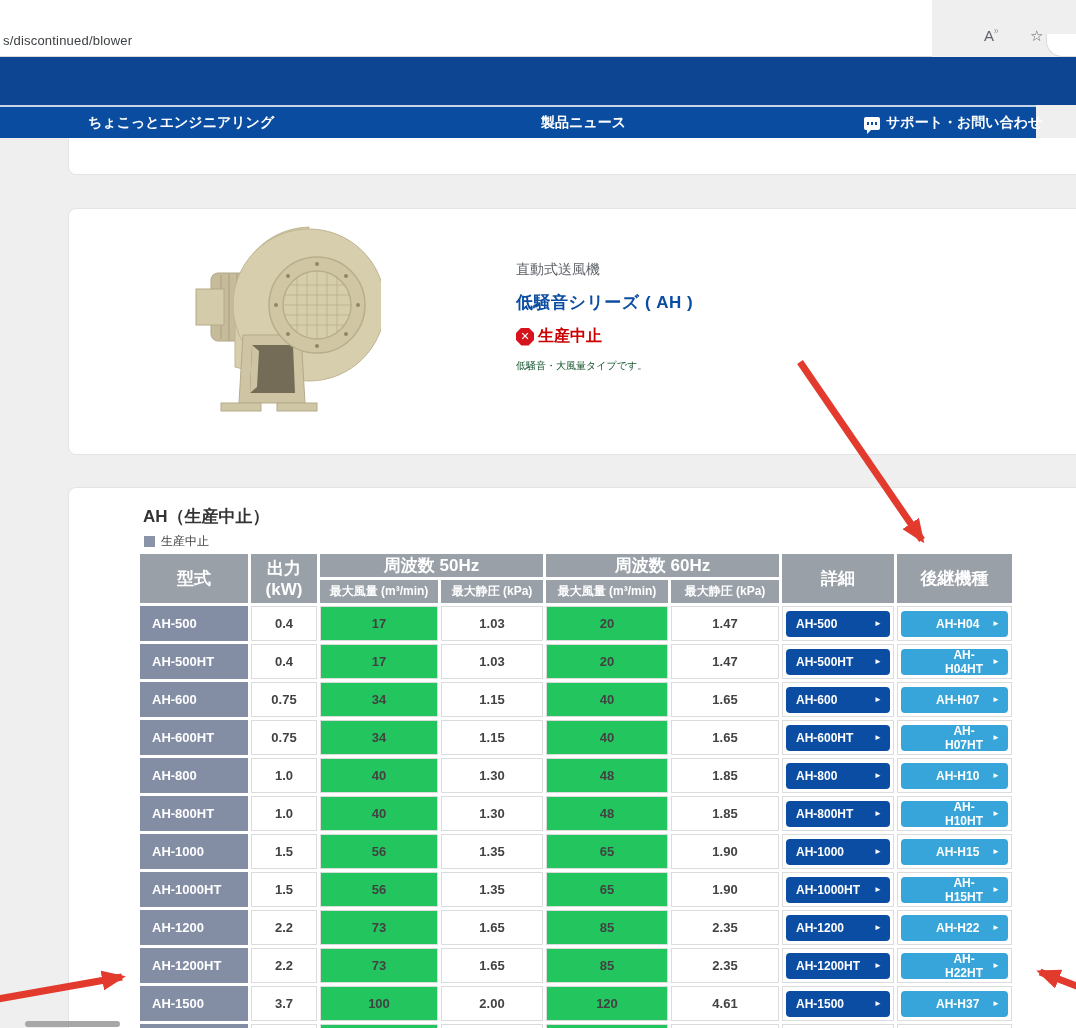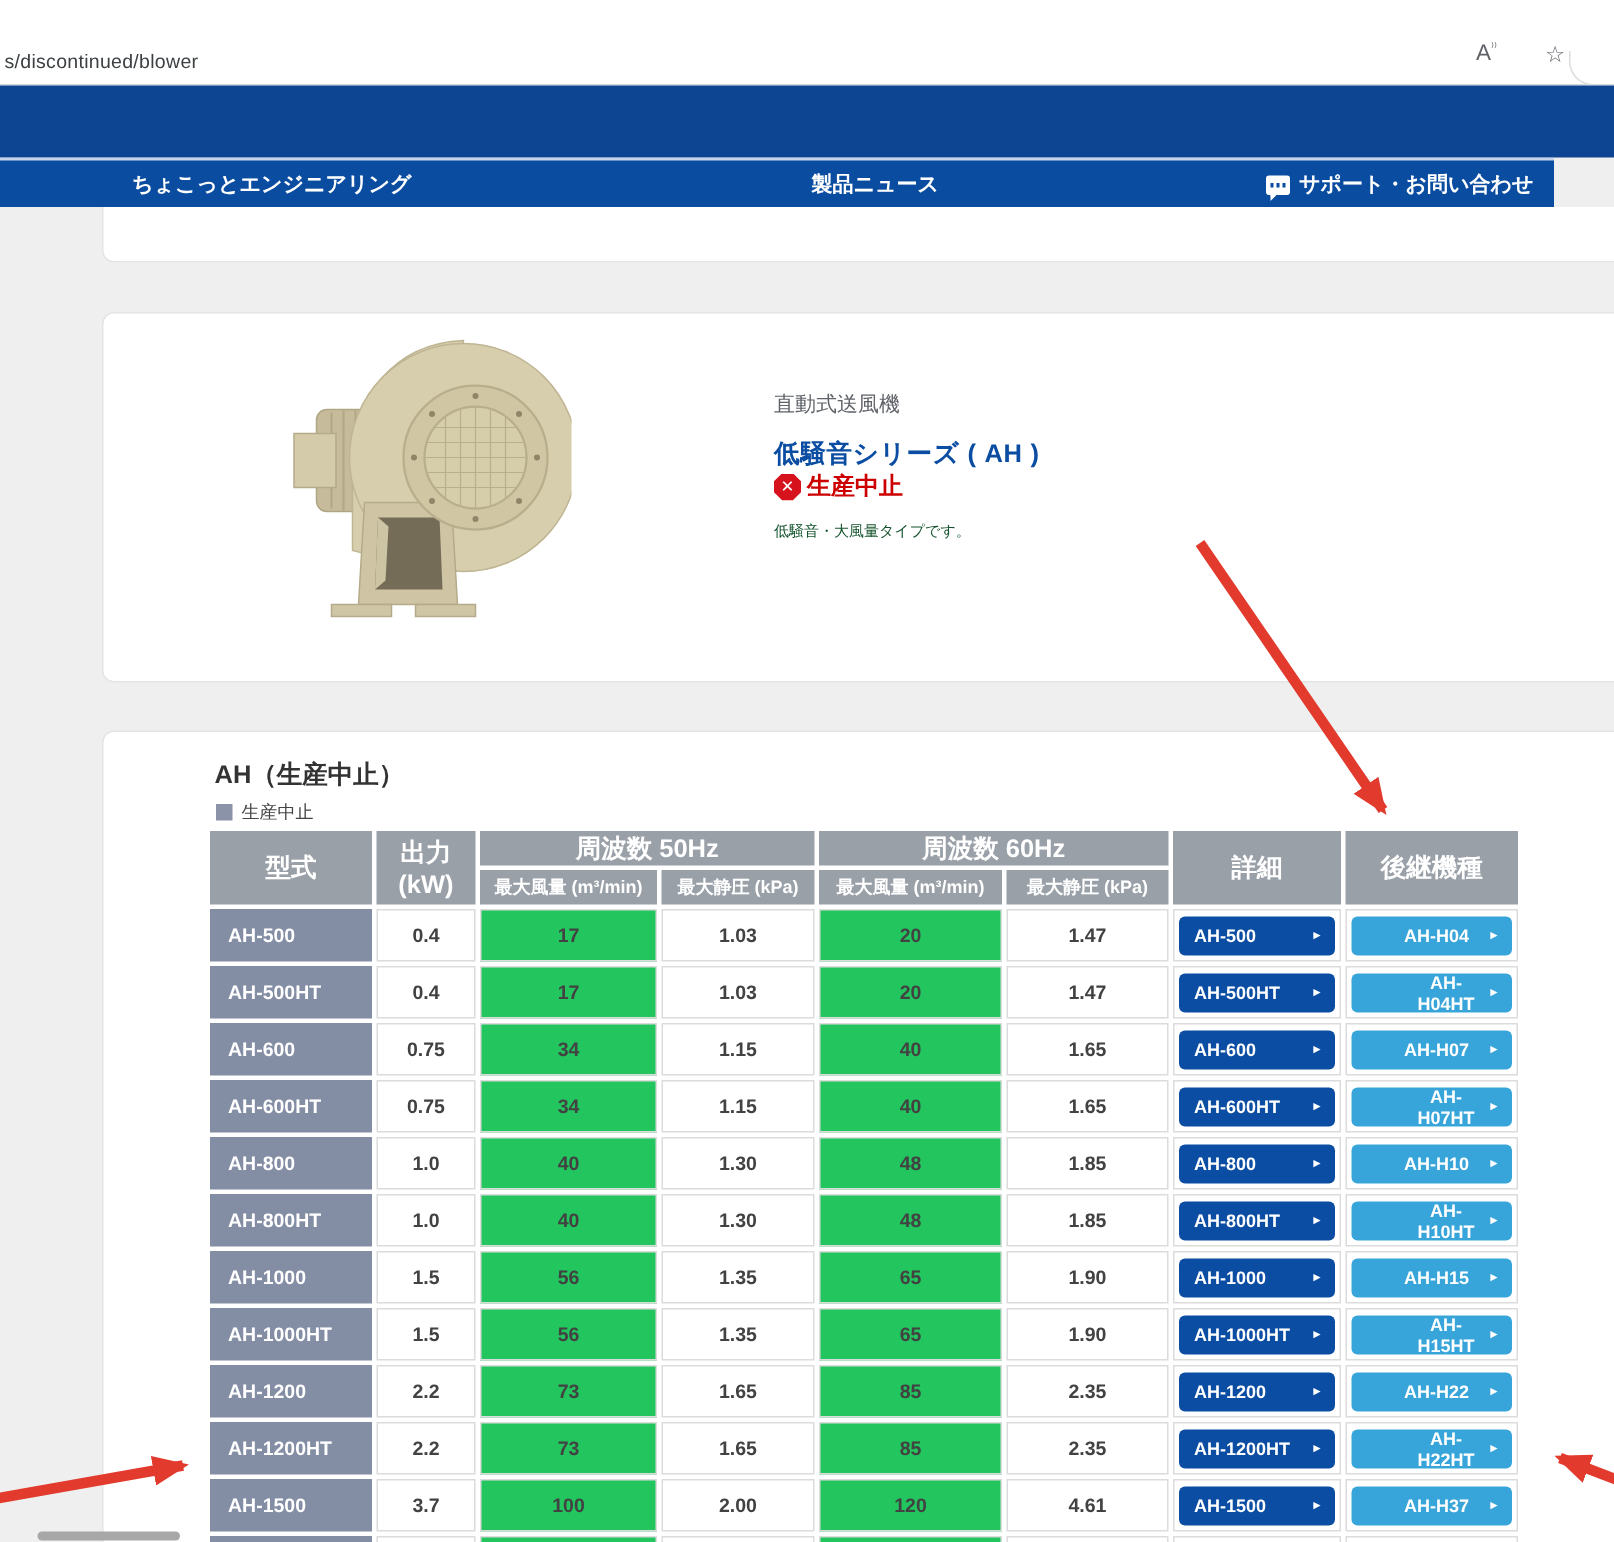--- a/index.html
+++ b/index.html
@@ -3,49 +3,49 @@
 <meta charset="utf-8">
 <style>
   html,body{margin:0;padding:0;}
   body{
     width:1076px;height:1028px;overflow:hidden;position:relative;
     background:#efefef;
     font-family:"Liberation Sans","DejaVu Sans",sans-serif;
     -webkit-font-smoothing:antialiased;
   }
   
-  .chrome{position:absolute;left:0;top:0;width:1076px;height:56px;background:#fff;border-bottom:1px solid #d8d8d8;}
+  .chrome{position:absolute;left:0;top:0;width:932px;height:56px;background:#fff;border-bottom:1px solid #d8d8d8;}
   .chrome .url{position:absolute;left:3px;top:33px;font-size:13px;color:#3c4043;letter-spacing:.2px;}
   .chrome .c-icon{position:absolute;top:27px;font-size:15px;color:#5f6368;}
   .chrome .c-icon sup{font-size:8px;}
   .read-aloud{left:984px;}
   .fav-star{left:1030px;font-size:17px;}
   .chrome-corner{position:absolute;left:1046px;top:34px;width:30px;height:22px;
     border-bottom-left-radius:16px;border-left:1px solid #dcdcdc;border-bottom:1px solid #dcdcdc;background:#fff;}
   
   .nav-top{position:absolute;left:0;top:57px;width:1076px;height:48px;background:#0d4593;}
   .nav-menu{position:absolute;left:0;top:105px;width:1036px;height:33px;background:#0a4da0;border-top:2px solid #c7d3e8;box-sizing:border-box;}
   .nav-item{position:absolute;top:7px;color:#fff;font-size:14px;font-weight:bold;white-space:nowrap;cursor:pointer;}
   .nav-item.n1{left:88px;}
   .nav-item.n2{left:541px;}
-  .nav-item.n3{left:844px;display:flex;align-items:center;gap:6px;}
+  .nav-item.n3{left:864px;display:flex;align-items:center;gap:6px;}
   .chat-icon{display:inline-block;width:16px;height:13px;position:relative;background:#fff;border-radius:2px;}
   .chat-icon:after{content:"";position:absolute;left:3px;bottom:-4px;border:3px solid transparent;border-top-color:#fff;border-left-color:#fff;}
   .chat-icon i{position:absolute;top:5px;width:2px;height:3px;background:#0a4da0;}
   .chat-icon i.d1{left:3px;} .chat-icon i.d2{left:7px;} .chat-icon i.d3{left:11px;}
   
   .card{position:absolute;background:#fff;border:1px solid #e4e4e4;border-radius:8px;box-sizing:border-box;}
   .card-sliver{left:68px;top:138px;width:1020px;height:37px;border-top:none;border-radius:0 0 8px 8px;}
   .product-card{left:68px;top:208px;width:1020px;height:247px;}
   .table-card{left:68px;top:487px;width:1020px;height:700px;}
   
   .product-img{position:absolute;left:122px;top:8px;}
   .p-text{position:absolute;left:447px;top:52px;}
   .p-cat{font-size:14px;color:#5f6368;margin-bottom:12px;}
-  .p-series{font-size:17px;font-weight:bold;color:#0b4da2;letter-spacing:.5px;cursor:pointer;}
+  .p-series{font-size:17px;font-weight:bold;color:#0b4da2;margin-bottom:12px;letter-spacing:.5px;cursor:pointer;}
   .p-status{display:flex;align-items:center;gap:4px;margin-bottom:12px;}
   .stop-octagon{width:18px;height:18px;background:#d6121c;color:#fff;font-size:11px;font-weight:bold;
     display:flex;align-items:center;justify-content:center;
     clip-path:polygon(30% 0,70% 0,100% 30%,100% 70%,70% 100%,30% 100%,0 70%,0 30%);}
   .p-status .t{font-size:16px;font-weight:bold;color:#cc0000;}
   .p-desc{font-size:10px;color:#14532d;}
   
   .tbl-title{position:absolute;left:74px;top:17px;width:880px;font-size:17px;font-weight:bold;color:#333;}
   .legend{position:absolute;left:75px;top:45px;display:flex;align-items:center;gap:6px;}
   .legend .sq{width:11px;height:11px;background:#8a93a8;}

